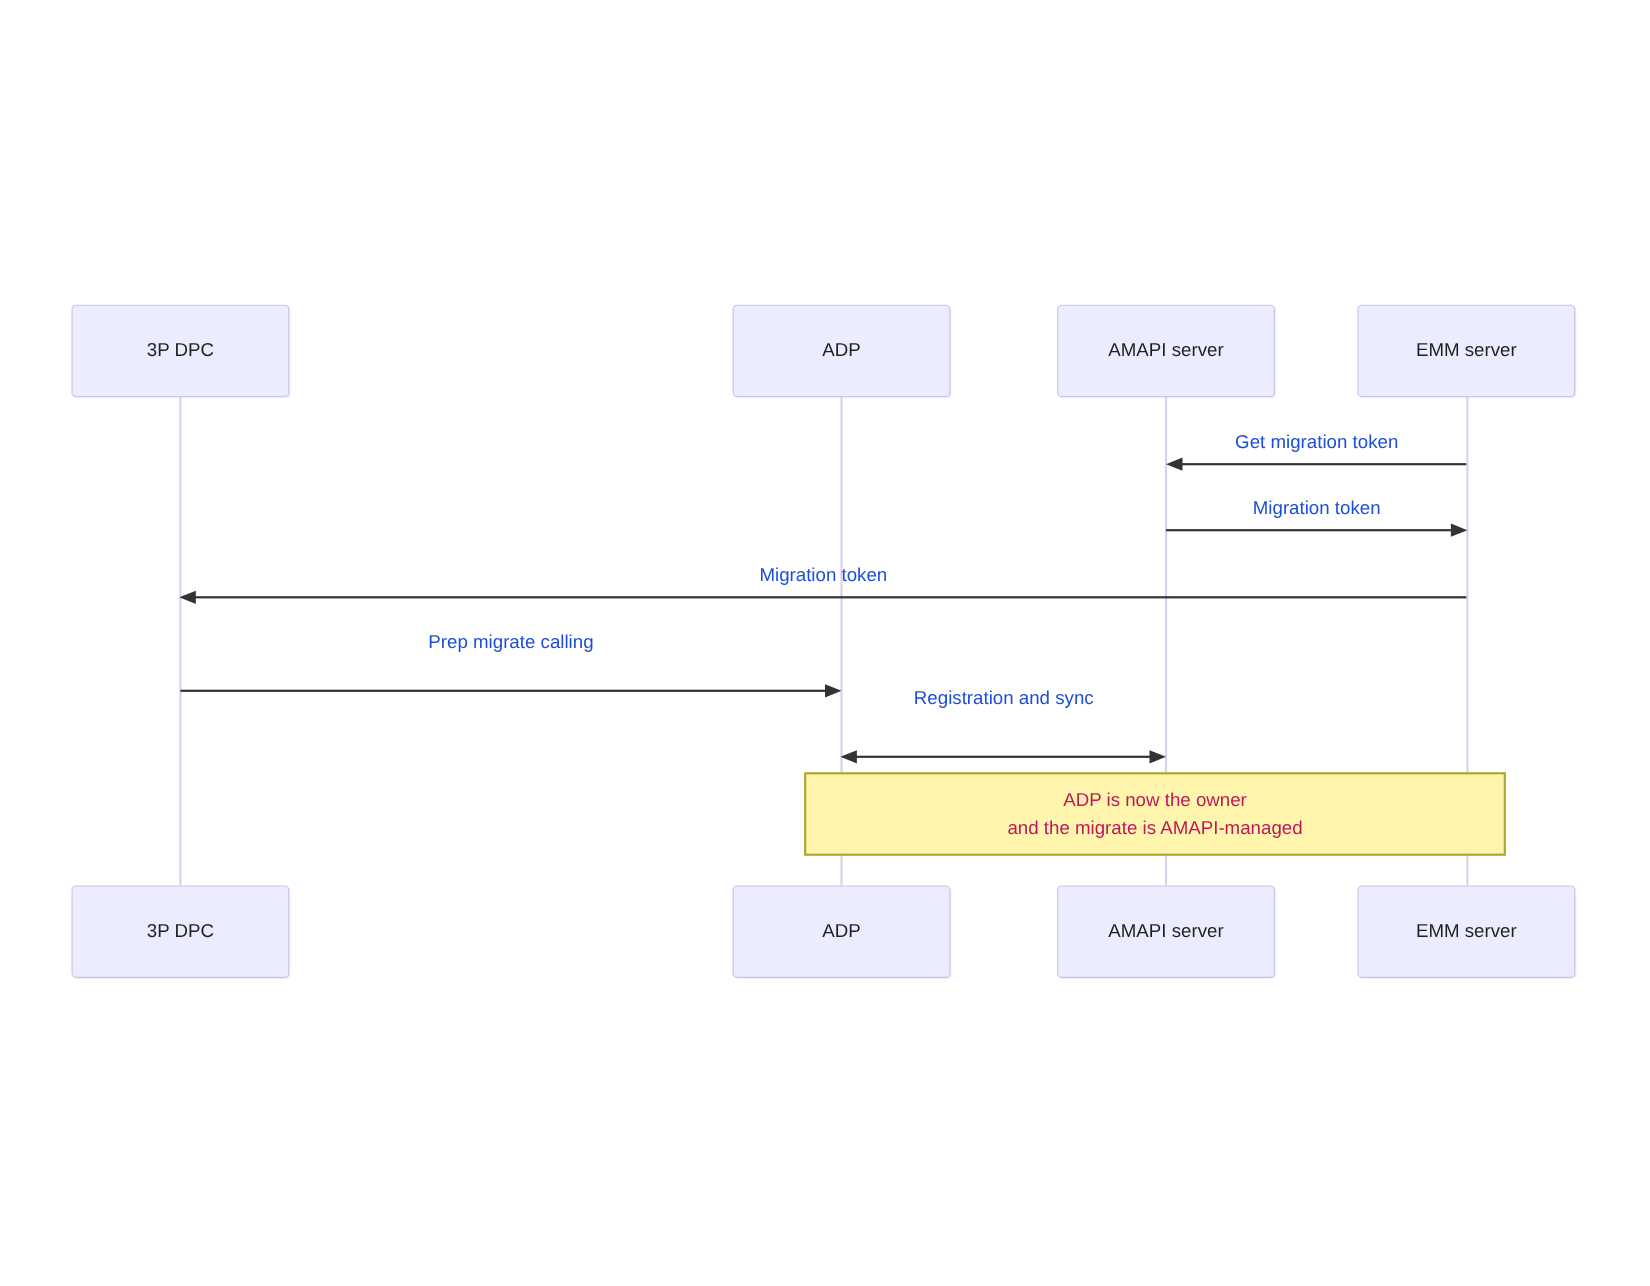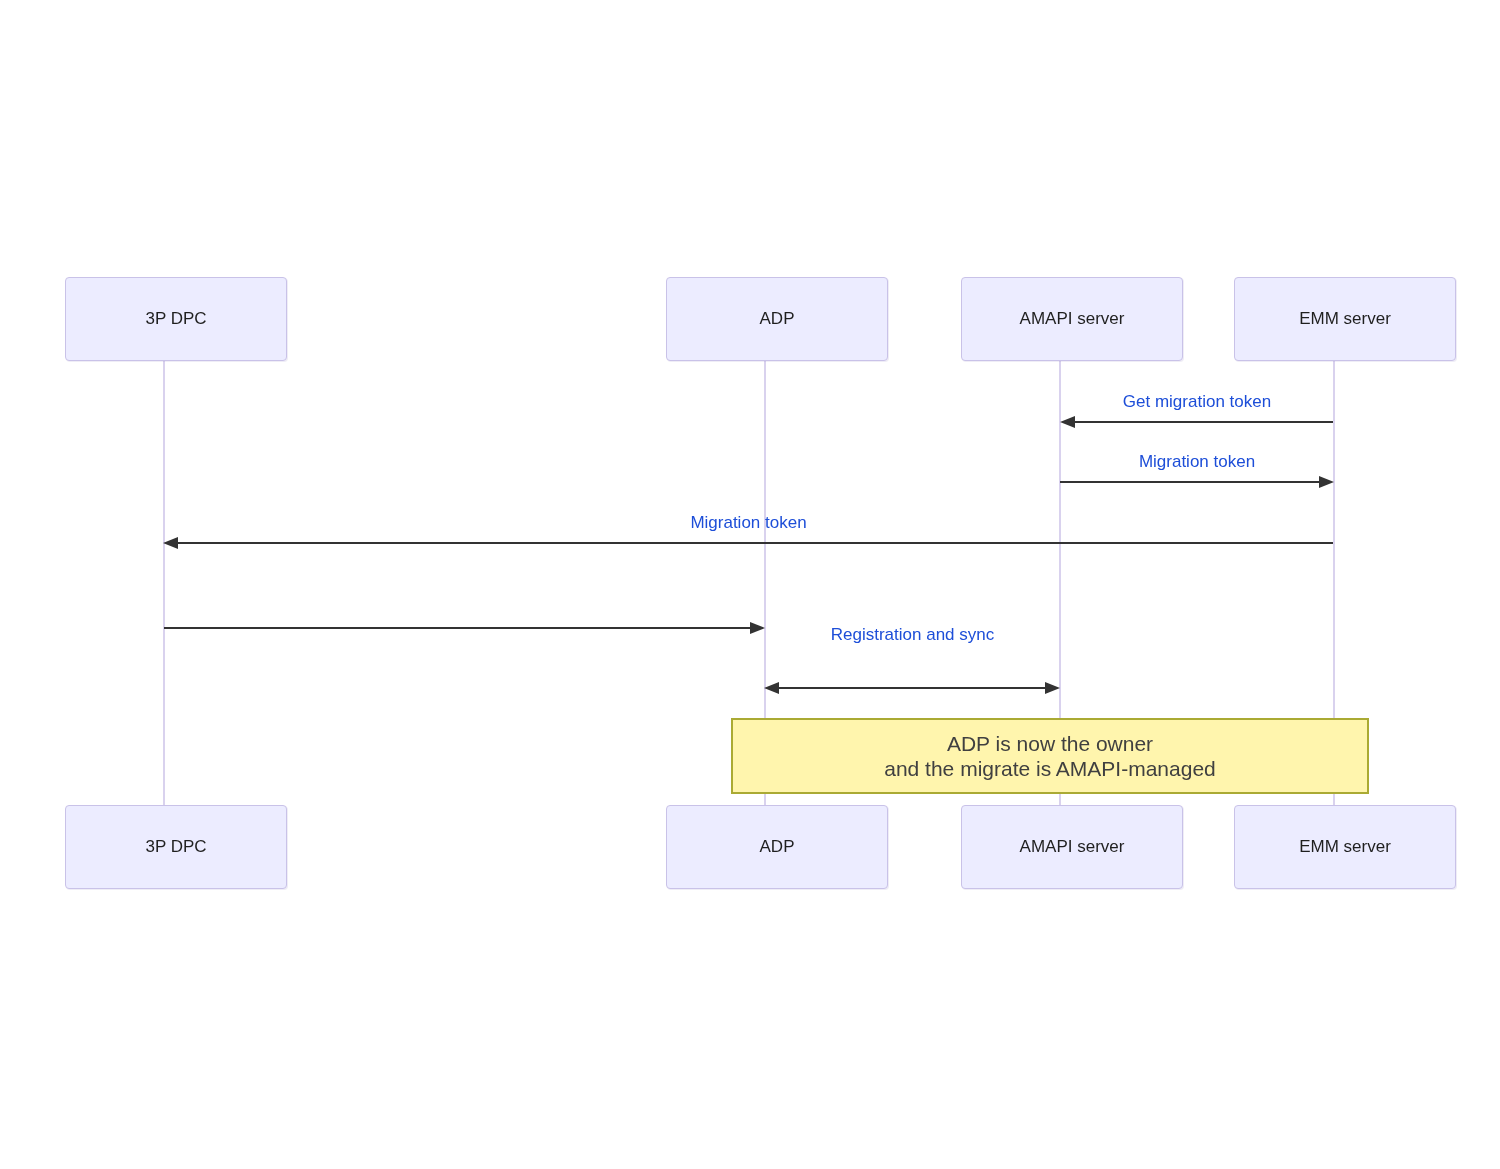--- a/index.html
+++ b/index.html
@@ -10,21 +10,21 @@
   }
   #canvas {
     position: relative;
     width: 1500px;
     height: 1169px;
     background: #ffffff;
     overflow: hidden;
   }
   .actor {
     position: absolute;
-    width: 222px;
+    width: 198px;
     height: 84px;
     background: #ECECFF;
     border: 1px solid #c9c2e8;
     border-radius: 4px;
     display: flex;
     align-items: center;
     justify-content: center;
     font-size: 17px;
     color: #1f1f1f;
     box-sizing: border-box;
@@ -58,25 +58,24 @@
     border-bottom: 6px solid transparent;
   }
   .head-left  { border-right: 15px solid #333333; }
   .head-right { border-left: 15px solid #333333; }
   .note {
     position: absolute;
     background: #fff5ad;
     border: 2px solid #aaaa33;
     box-sizing: border-box;
     text-align: center;
-    font-size: 21px;
-    color: #404040;
+    font-size: 17px;
+    color: #be185d;
     line-height: 25px;
     padding-top: 11px;
-    margin-top: 16px;
   }
 </style>
 </head>
 <body>
 
 <div id="canvas">
 
   <div class="lifeline" style="left:163px;"></div>
   <div class="lifeline" style="left:764px;"></div>
   <div class="lifeline" style="left:1059px;"></div>
@@ -93,20 +92,21 @@
 
   <div class="msg-label" style="left:1061px; top:450px; width:272px;">Migration token</div>
   <div class="msg-line" style="left:1060px; top:481px; width:259px;"></div>
   <div class="head head-right" style="left:1319px; top:476px;"></div>
 
   <div class="msg-label" style="left:164px; top:511px; width:1169px;">Migration token</div>
   <div class="msg-line" style="left:177px; top:542px; width:1156px;"></div>
   <div class="head head-left" style="left:163px; top:537px;"></div>
 
   <div class="msg-label" style="left:164px; top:572px; width:601px;">
+    <div>Prep migrate calling</div>
   </div>
   <div class="msg-line" style="left:164px; top:627px; width:588px;"></div>
   <div class="head head-right" style="left:750px; top:622px;"></div>
 
   <div class="msg-label" style="left:765px; top:623px; width:295px;">Registration and sync</div>
   <div class="msg-line" style="left:778px; top:687px; width:269px;"></div>
   <div class="head head-left" style="left:764px;  top:682px;"></div>
   <div class="head head-right" style="left:1045px; top:682px;"></div>
 
   <div class="note" style="left:731px; top:702px; width:638px; height:76px;">

